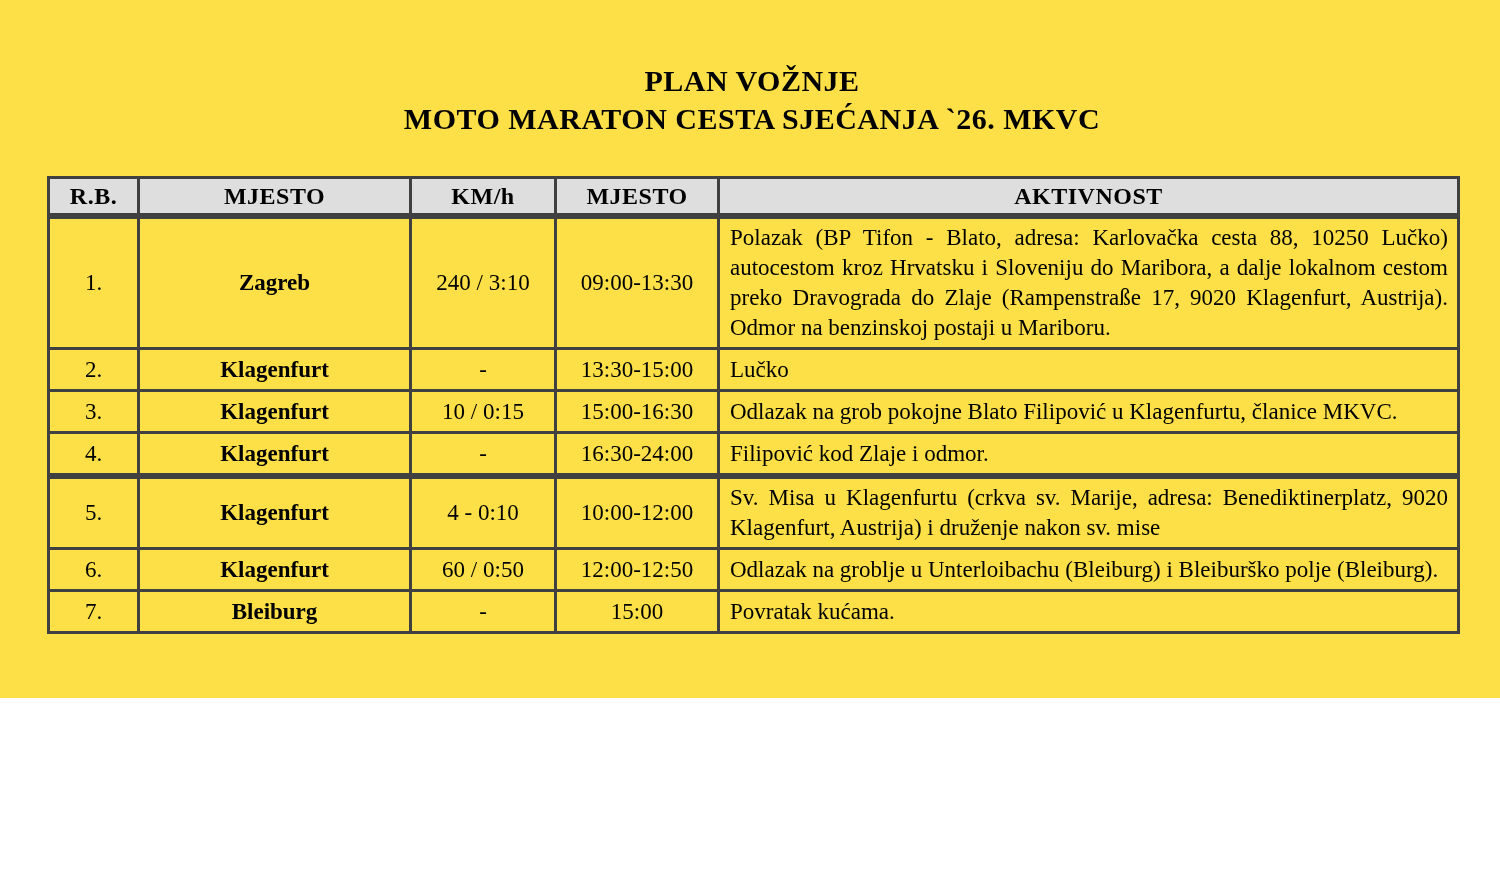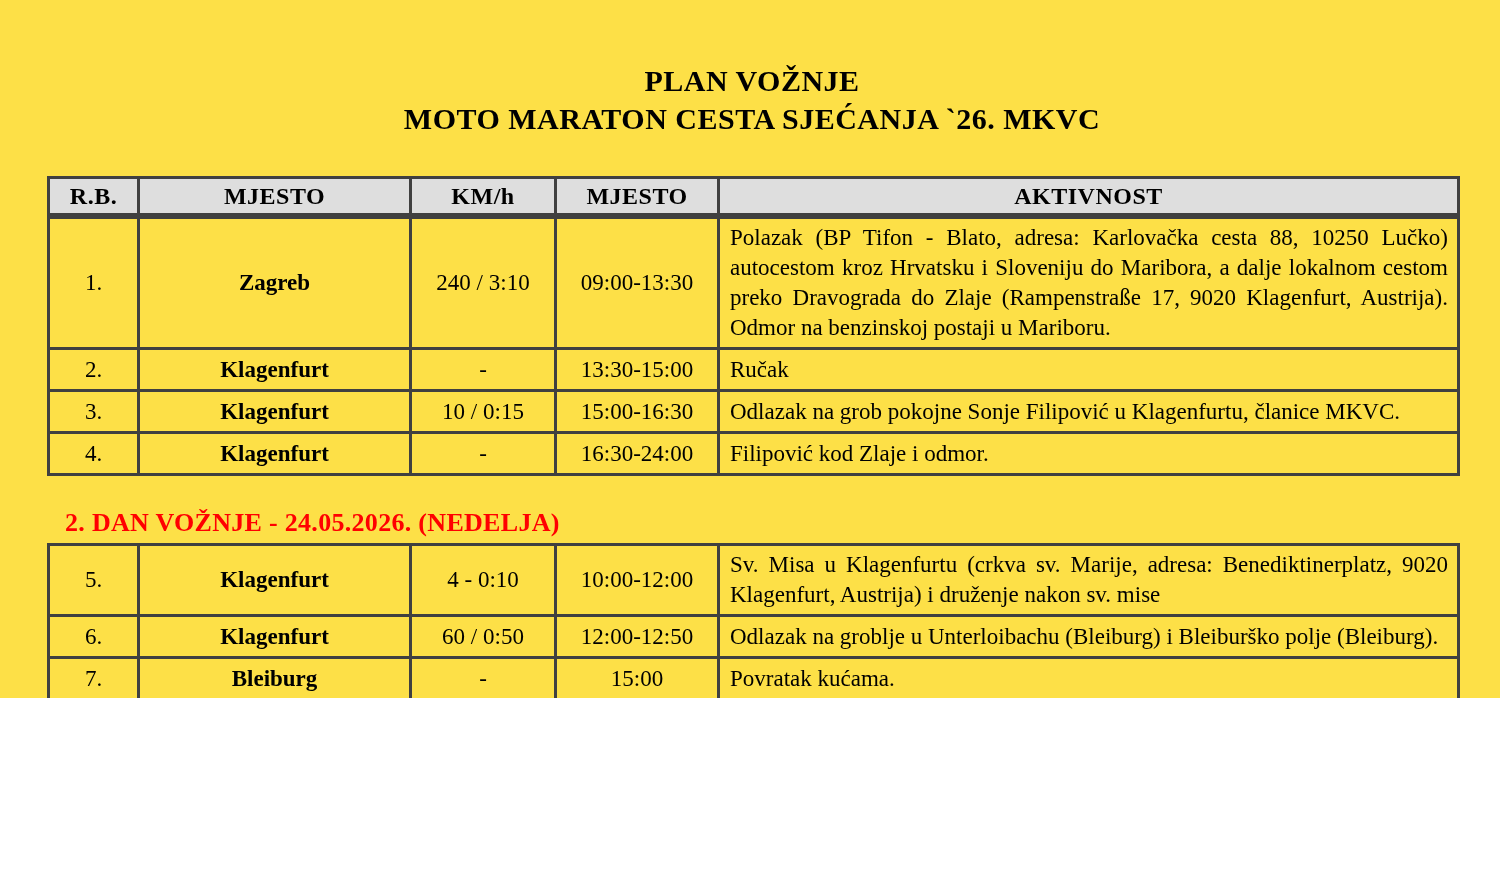--- a/index.html
+++ b/index.html
@@ -116,44 +116,43 @@
     <td class="c-kmh">240 / 3:10</td>
     <td class="c-vrijeme">09:00-13:30</td>
     <td class="c-akt">Polazak (BP Tifon - Blato, adresa: Karlovačka cesta 88, 10250 Lučko) autocestom kroz Hrvatsku i Sloveniju do Maribora, a dalje lokalnom cestom preko Dravograda do Zlaje (Rampenstraße 17, 9020 Klagenfurt, Austrija). Odmor na benzinskoj postaji u Mariboru.</td>
   </tr>
 
   <tr>
     <td class="c-rb">2.</td>
     <td class="c-mjesto">Klagenfurt</td>
     <td class="c-kmh">-</td>
     <td class="c-vrijeme">13:30-15:00</td>
-    <td class="c-akt">Ručak</td>
+    <td class="c-akt">Lučko</td>
   </tr>
 
   <tr>
     <td class="c-rb">3.</td>
     <td class="c-mjesto">Klagenfurt</td>
     <td class="c-kmh">10 / 0:15</td>
     <td class="c-vrijeme">15:00-16:30</td>
-    <td class="c-akt">Odlazak na grob pokojne Sonje Filipović u Klagenfurtu, članice MKVC.</td>
+    <td class="c-akt">Odlazak na grob pokojne Blato Filipović u Klagenfurtu, članice MKVC.</td>
   </tr>
 
   <tr>
     <td class="c-rb">4.</td>
     <td class="c-mjesto">Klagenfurt</td>
     <td class="c-kmh">-</td>
     <td class="c-vrijeme">16:30-24:00</td>
     <td class="c-akt">Filipović kod Zlaje i odmor.</td>
   </tr>
 </tbody>
     </table>
   </section>
 
   <section>
-    <div class="day-heading" style="color: rgb(255, 0, 0);">2. DAN VOŽNJE - 24.05.2026. (NEDELJA)</div>
     <table class="plan-table day-table">
       <colgroup>
         <col class="col-rb">
             <col class="col-mjesto">
             <col class="col-kmh">
             <col class="col-vrijeme">
             <col class="col-akt">
       </colgroup>
       <tbody>
   <tr>

